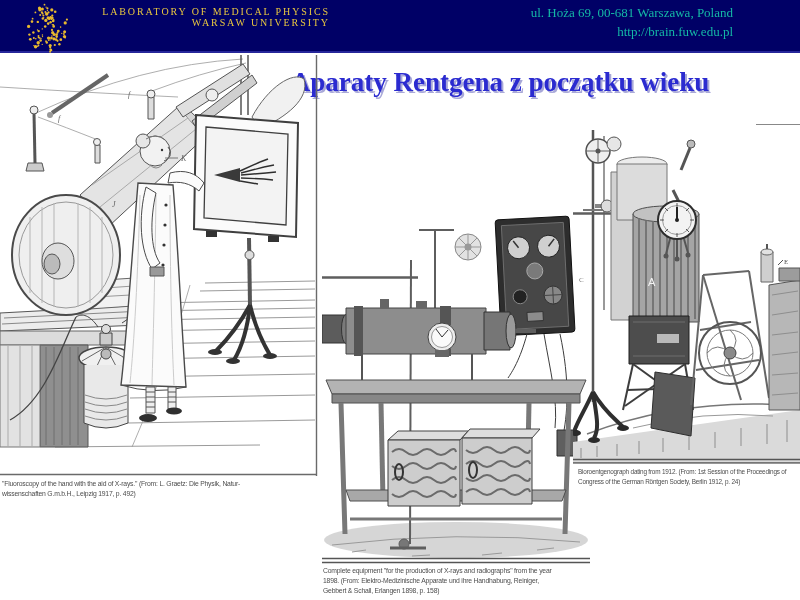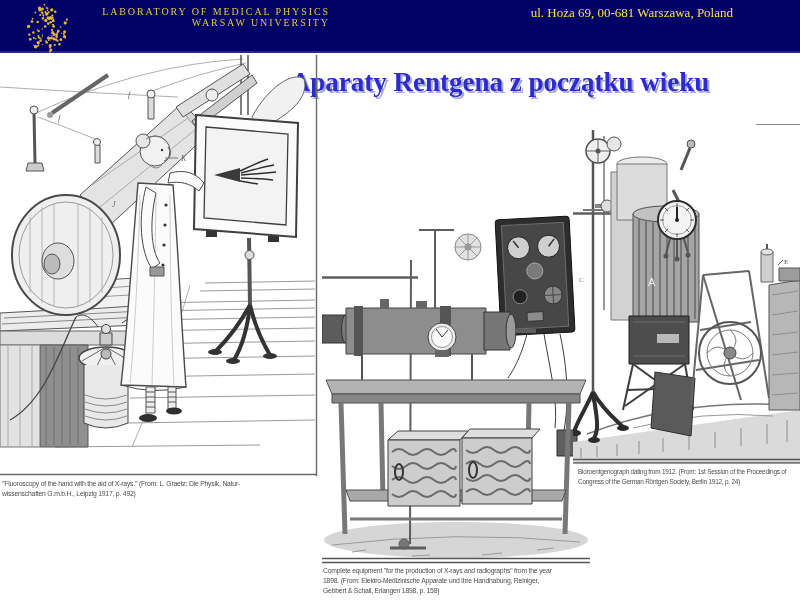--- a/index.html
+++ b/index.html
@@ -5,21 +5,21 @@
   html,body{margin:0;padding:0;background:#888;}
   .slide{position:relative;width:800px;height:600px;background:#ffffff;overflow:hidden;
          font-family:"Liberation Serif",serif;padding-left:20px;}
   
   .hdr{position:absolute;left:0;top:0;width:800px;height:51px;background:#000066;
        border-bottom:2px solid #26269a;}
   .logo{position:absolute;left:24px;top:2px;width:48px;height:52px;}
   .org{position:absolute;left:0;top:6px;width:330px;text-align:right;color:#E9C73F;}
   .org .l1{font-size:10px;letter-spacing:1.9px;white-space:nowrap;}
   .org .l2{font-size:10px;letter-spacing:1.9px;white-space:nowrap;}
-  .addr{position:absolute;right:67px;top:5px;text-align:right;color:#fde047;}
+  .addr{position:absolute;right:67px;top:5px;text-align:right;color:#14b8a6;}
   .addr .l1{font-size:13px;white-space:nowrap;}
   .addr .l2{font-size:13px;margin-top:3px;white-space:nowrap;}
   
   .title{position:absolute;left:280px;top:67px;width:440px;text-align:center;
          font-size:27px;font-weight:bold;color:#2B2BD0;
          text-shadow:2px 2px 0 #a9a9d8;white-space:nowrap;}
   
   .fig{position:absolute;}
   .cap{position:absolute;font-family:"Liberation Sans",sans-serif;font-size:6.8px;
        line-height:9.8px;color:#4d4d4d;letter-spacing:-0.2px;white-space:nowrap;
@@ -131,20 +131,21 @@
           <circle cx="13.7" cy="44.2" r="0.8" fill="#E8B92E"></circle>
           <circle cx="29.7" cy="24.4" r="1.3" fill="#E8B92E"></circle>
         </g>
     </svg>
     <div class="org">
       <div class="l1">LABORATORY OF MEDICAL PHYSICS</div>
       <div class="l2">WARSAW UNIVERSITY</div>
     </div>
     <div class="addr">
       <div class="l1">ul. Hoża 69, 00-681 Warszawa, Poland</div>
+      <div class="l2">http://brain.fuw.edu.pl</div>
     </div>
   </div>
 
   <div class="title">Aparaty Rentgena z początku wieku</div>
 
   <div class="fig" style="left:0;top:55px;width:318px;height:422px;">
     <svg class="eng" width="318" height="422" viewBox="0 0 318 422">
 
       <line x1="316.5" y1="0" x2="316.5" y2="421" stroke="#6a6a6a" stroke-width="1.4"></line>
       <line x1="0" y1="419.5" x2="317" y2="419.5" stroke="#6a6a6a" stroke-width="1.4"></line>

